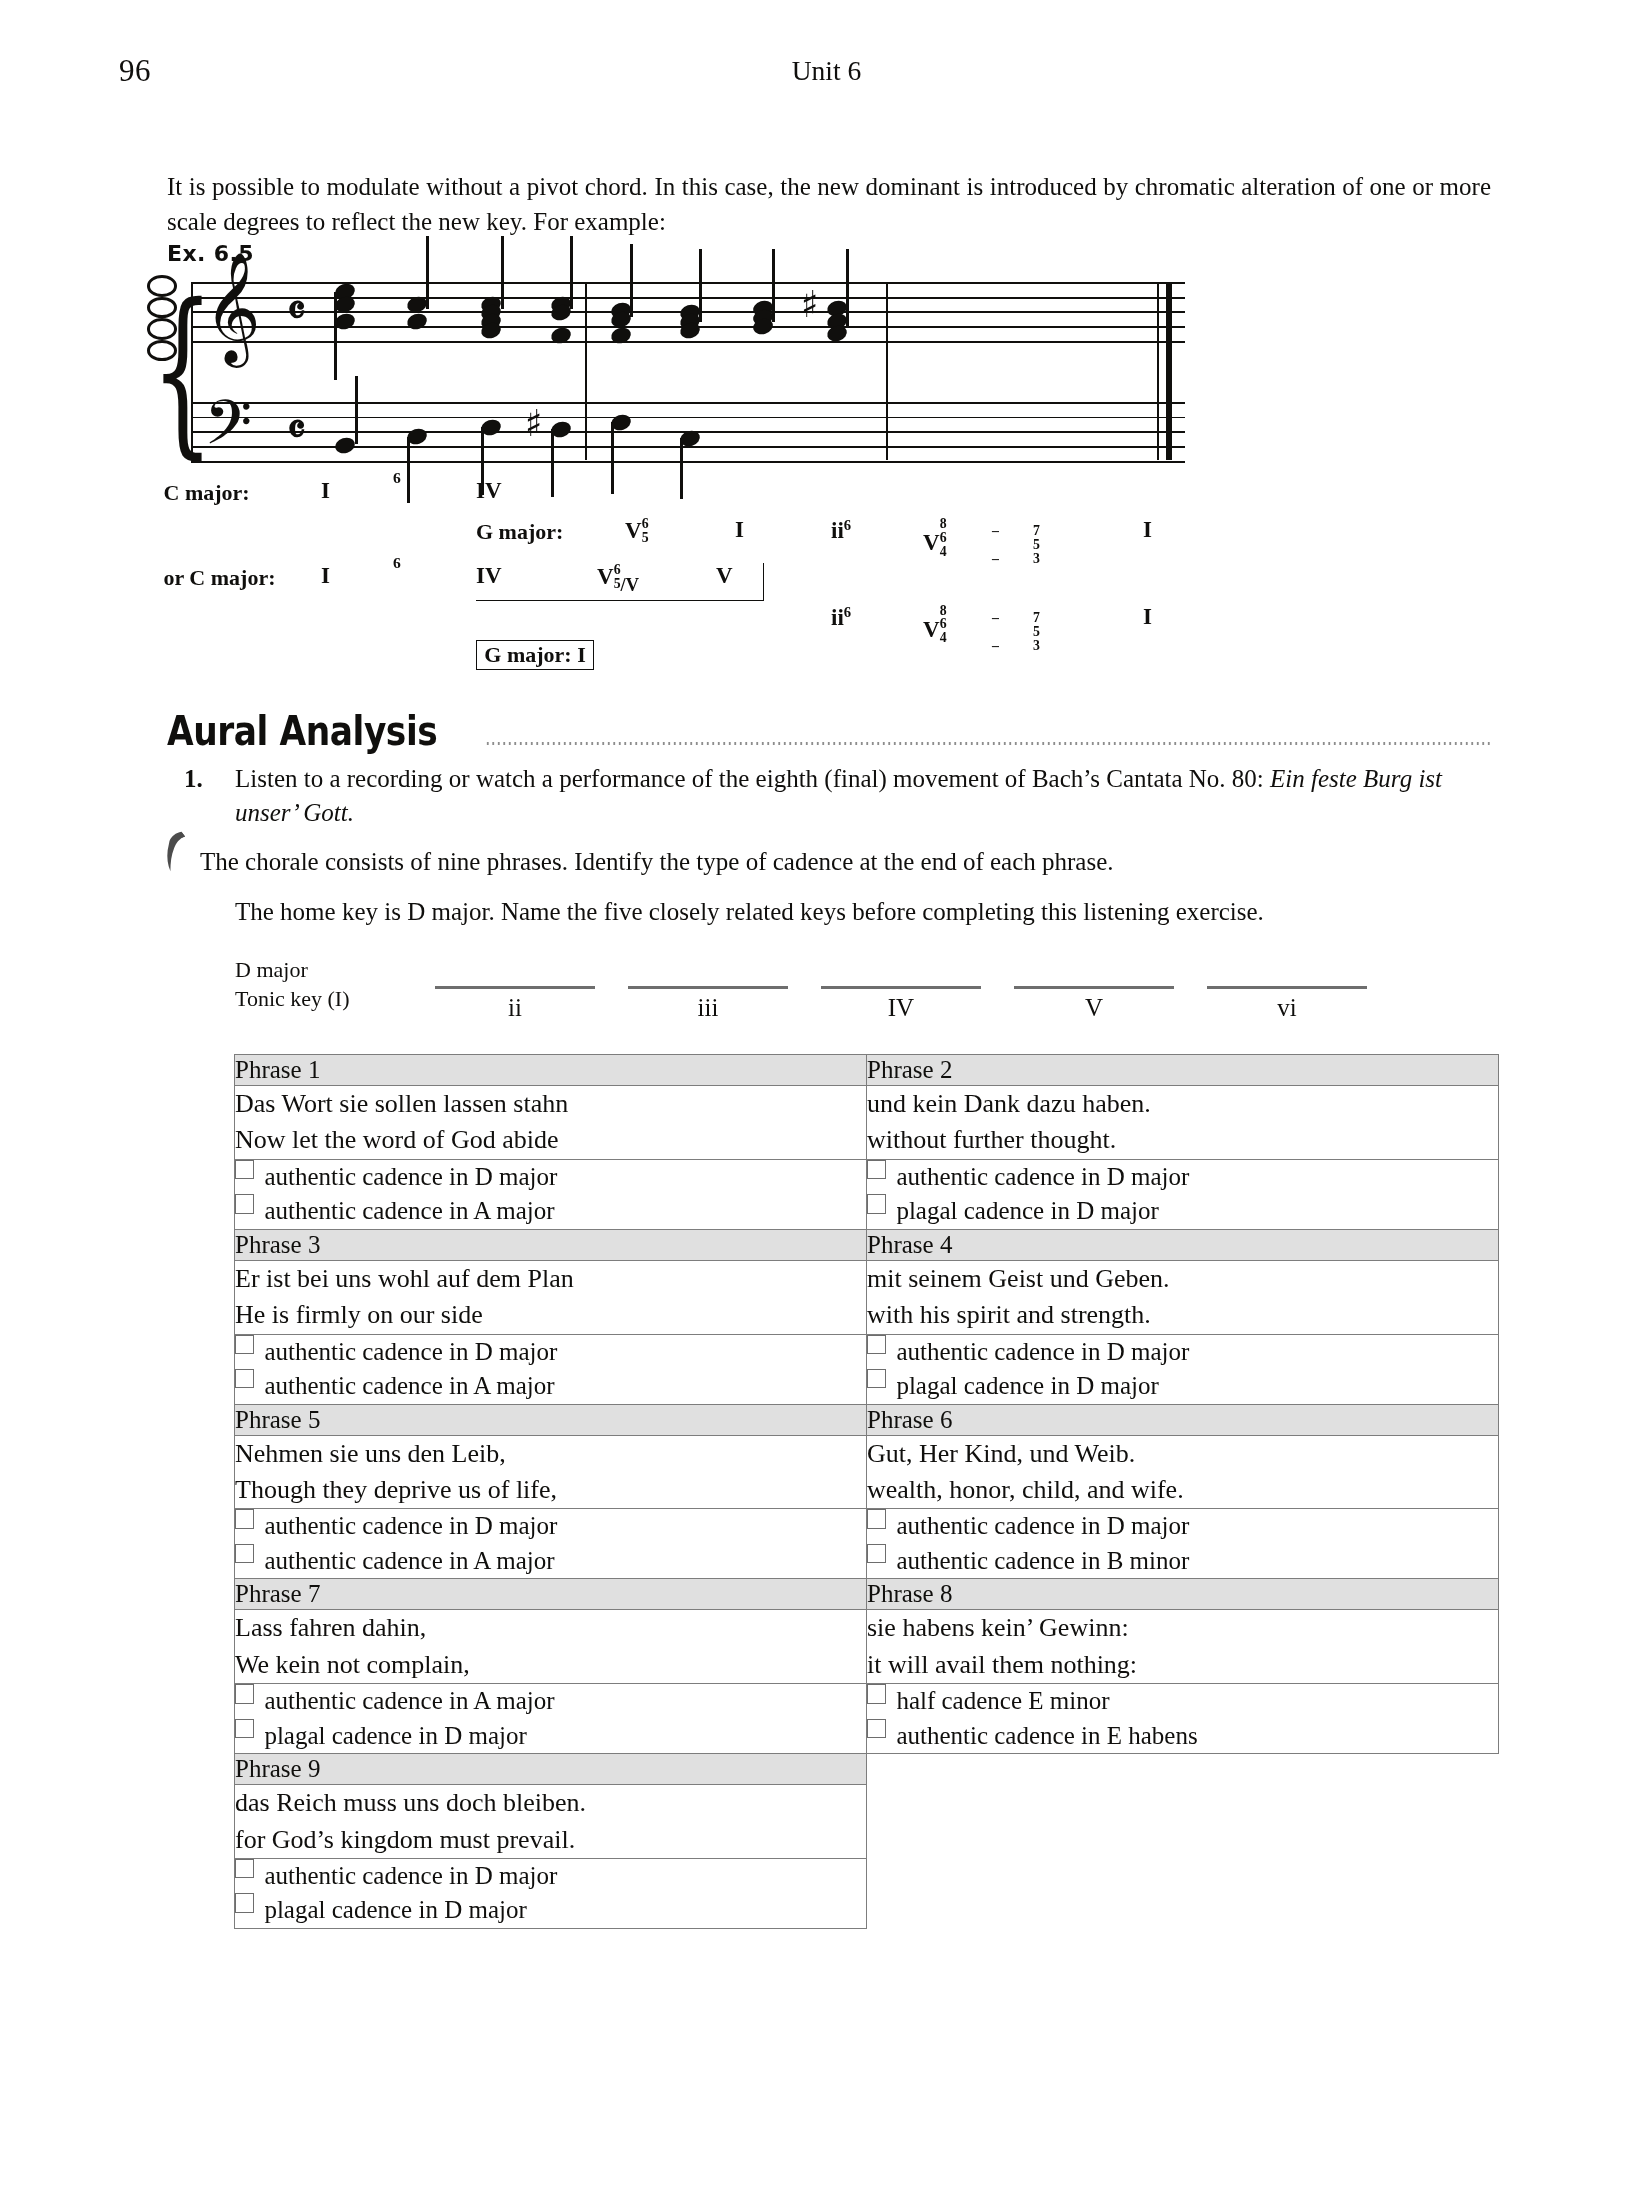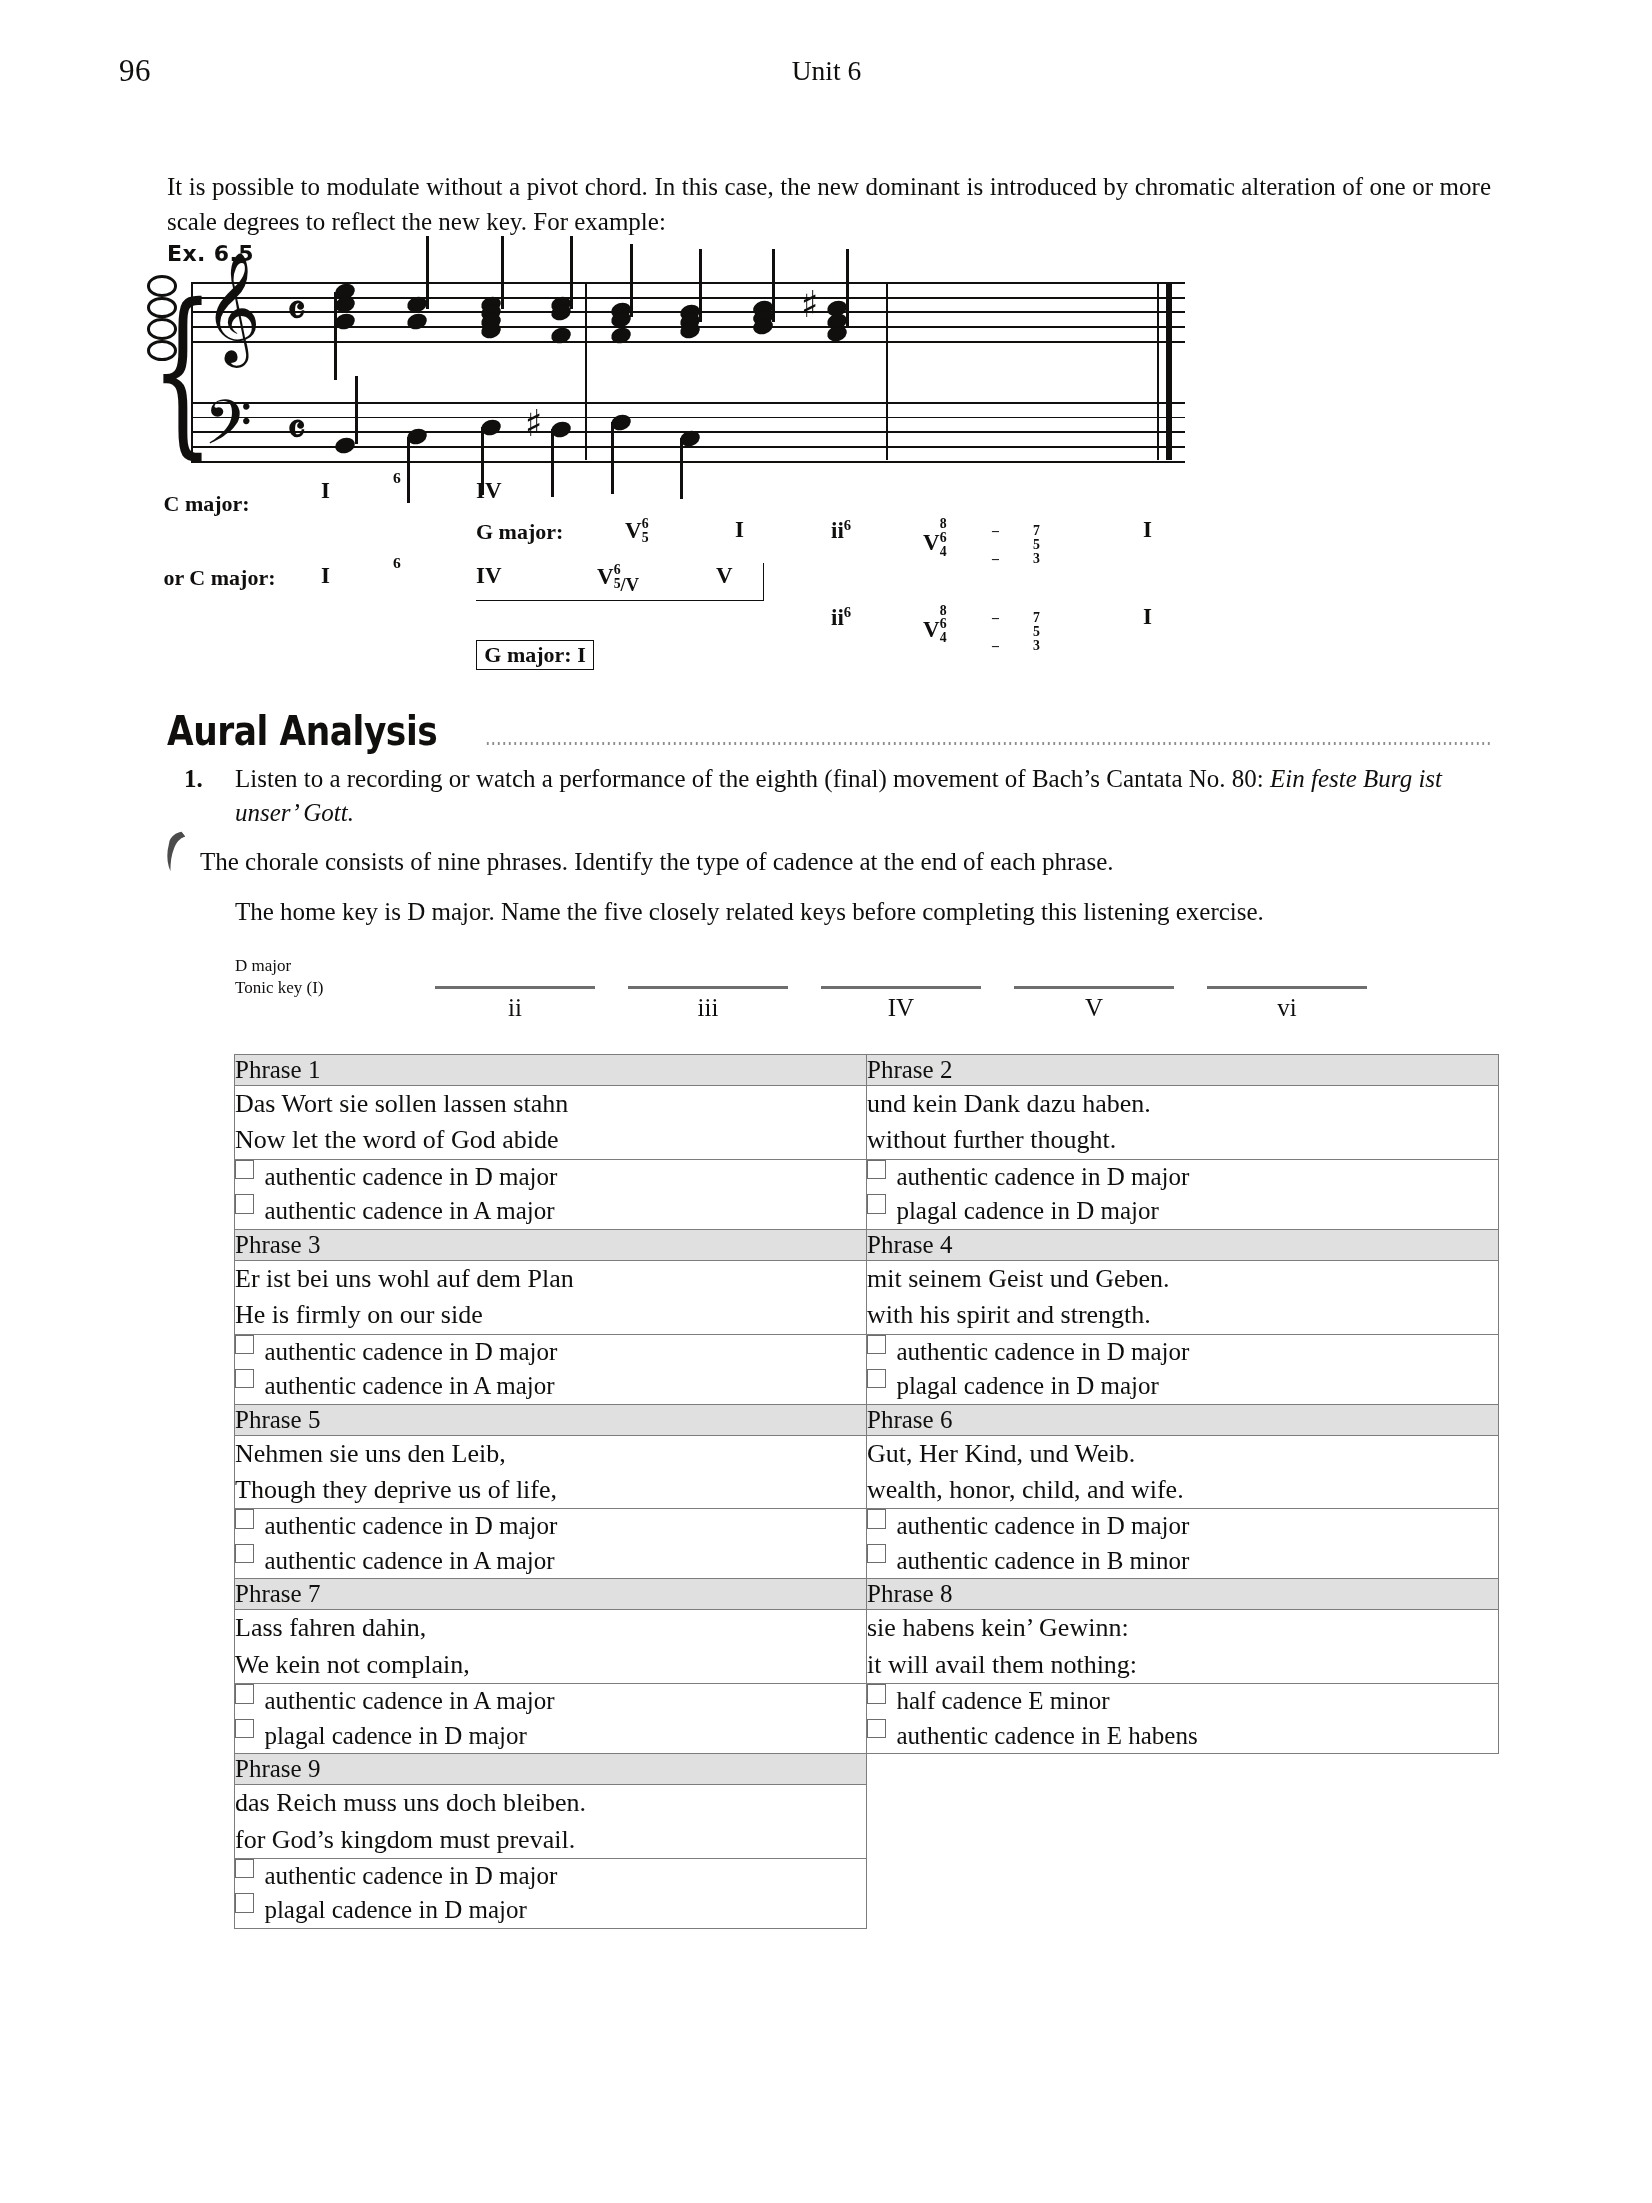--- a/index.html
+++ b/index.html
@@ -349,21 +349,21 @@
     width: 1157px;
   }
   .keys-grid {
     position: relative;
     height: 83px;
   }
   .keys-label {
     position: absolute;
     left: 0;
     top: 0;
-    font-size: 17px;
+    font-size: 22px;
     line-height: 1.32;
   }
   .blank-col {
     position: absolute;
     top: 0;
     width: 160px;
     text-align: center;
   }
   .blank-col .rule {
     height: 2.8px;
@@ -529,21 +529,21 @@
   <div class="note" style="left:533px; top:156px;"></div>
   <div class="stem" style="left:533px; top:163px; height:61px;"></div>
 
   <div class="whole" style="left:601px; top:152px;"></div>
   <div class="whole" style="left:785px; top:160px;"></div>
 </div>
 
 <div class="analysis">
 
   <div class="an-row">
-    <span class="an-item" style="left:16.5px; top:13px;">C major:</span>
+    <span class="an-item" style="left:16.5px; top:2px;">C major:</span>
     <span class="an-item rn" style="left:174px; top:0;">I</span>
     <span class="an-item" style="left:246px; top:-9.2px; font-size:15.6px;">6</span>
     <span class="an-item rn" style="left:329px; top:0;">IV</span>
   </div>
 
   <div class="an-row">
     <span class="an-item" style="left:329px; top:1.8px;">G major:</span>
     <span class="an-item" style="left:478px; top:0;">
       <span class="rn">V</span><span class="stack" style="vertical-align:-3.7px;"><div>6</div><div>5</div></span>
     </span>

